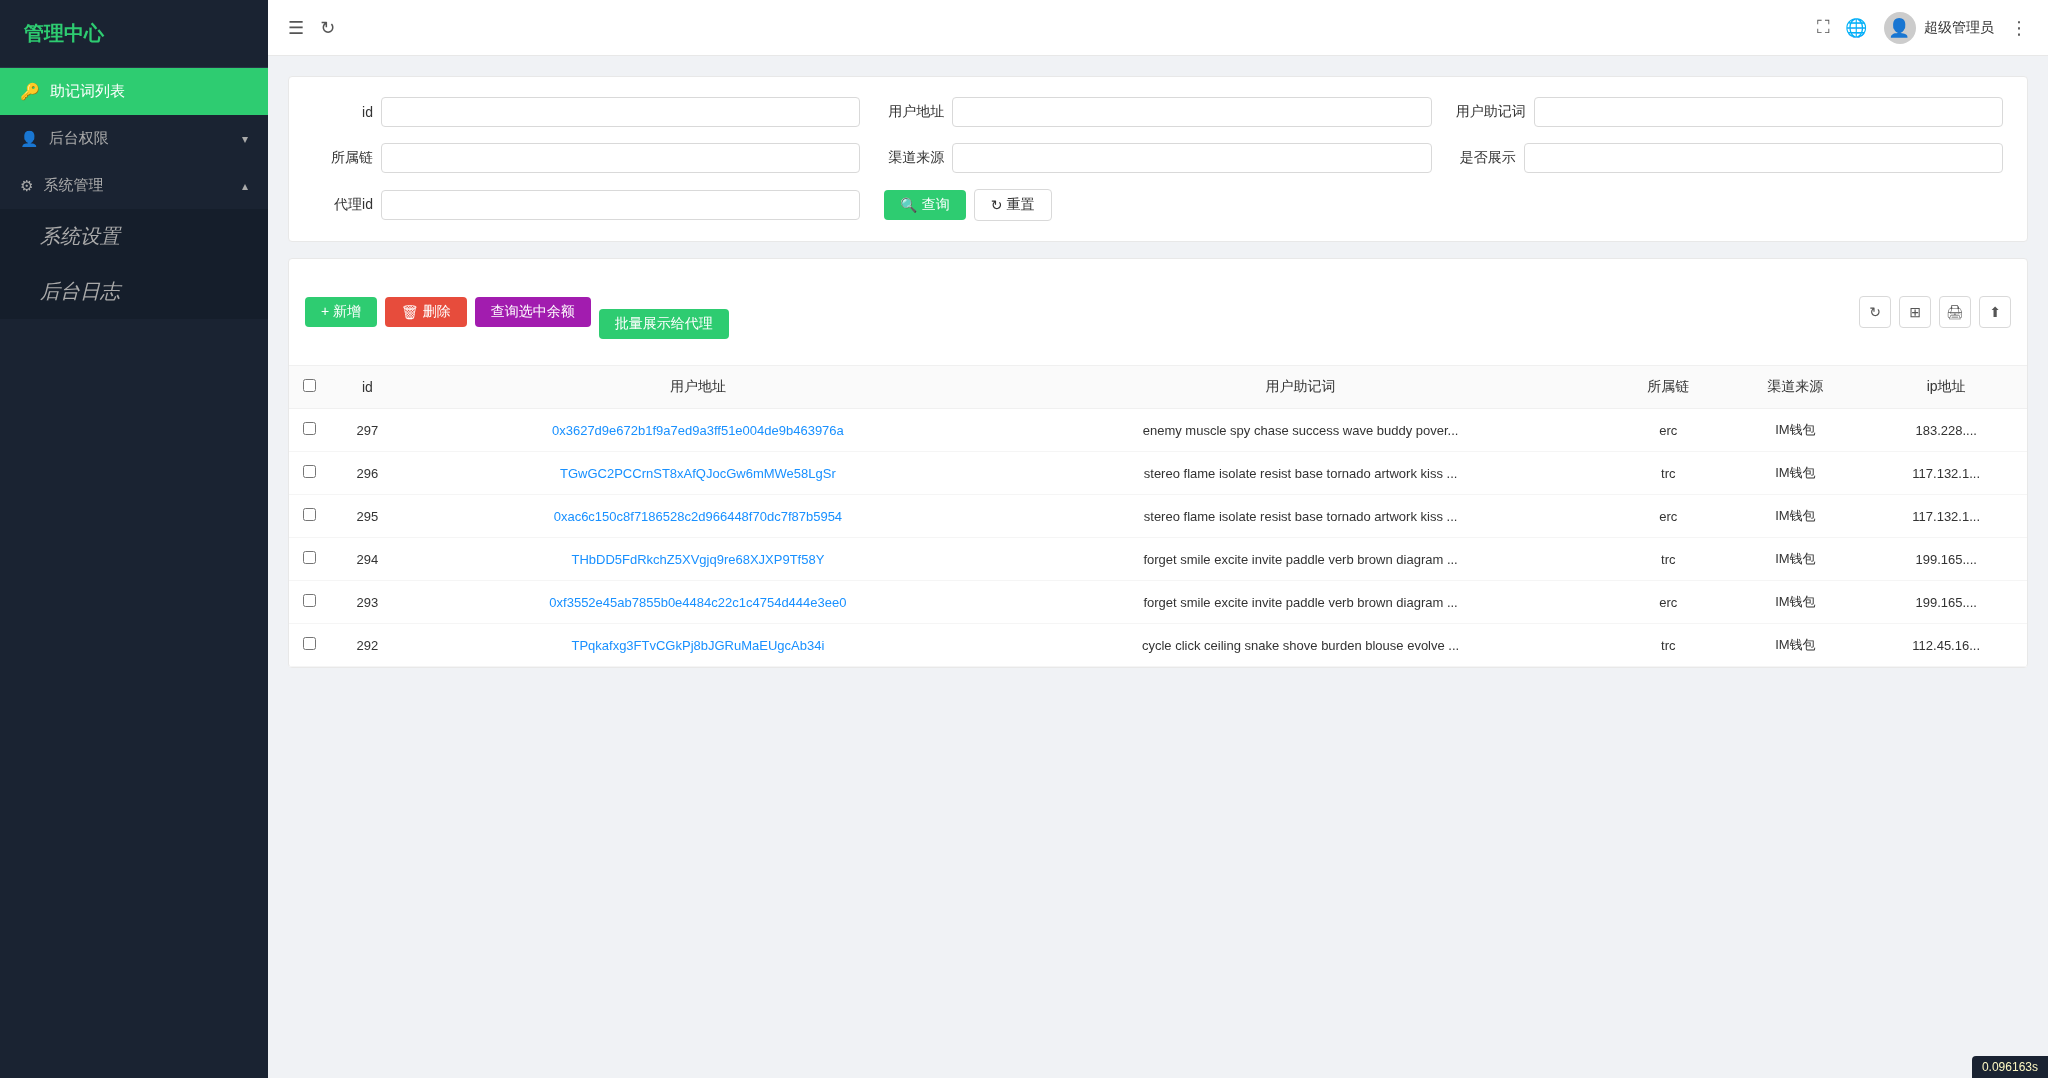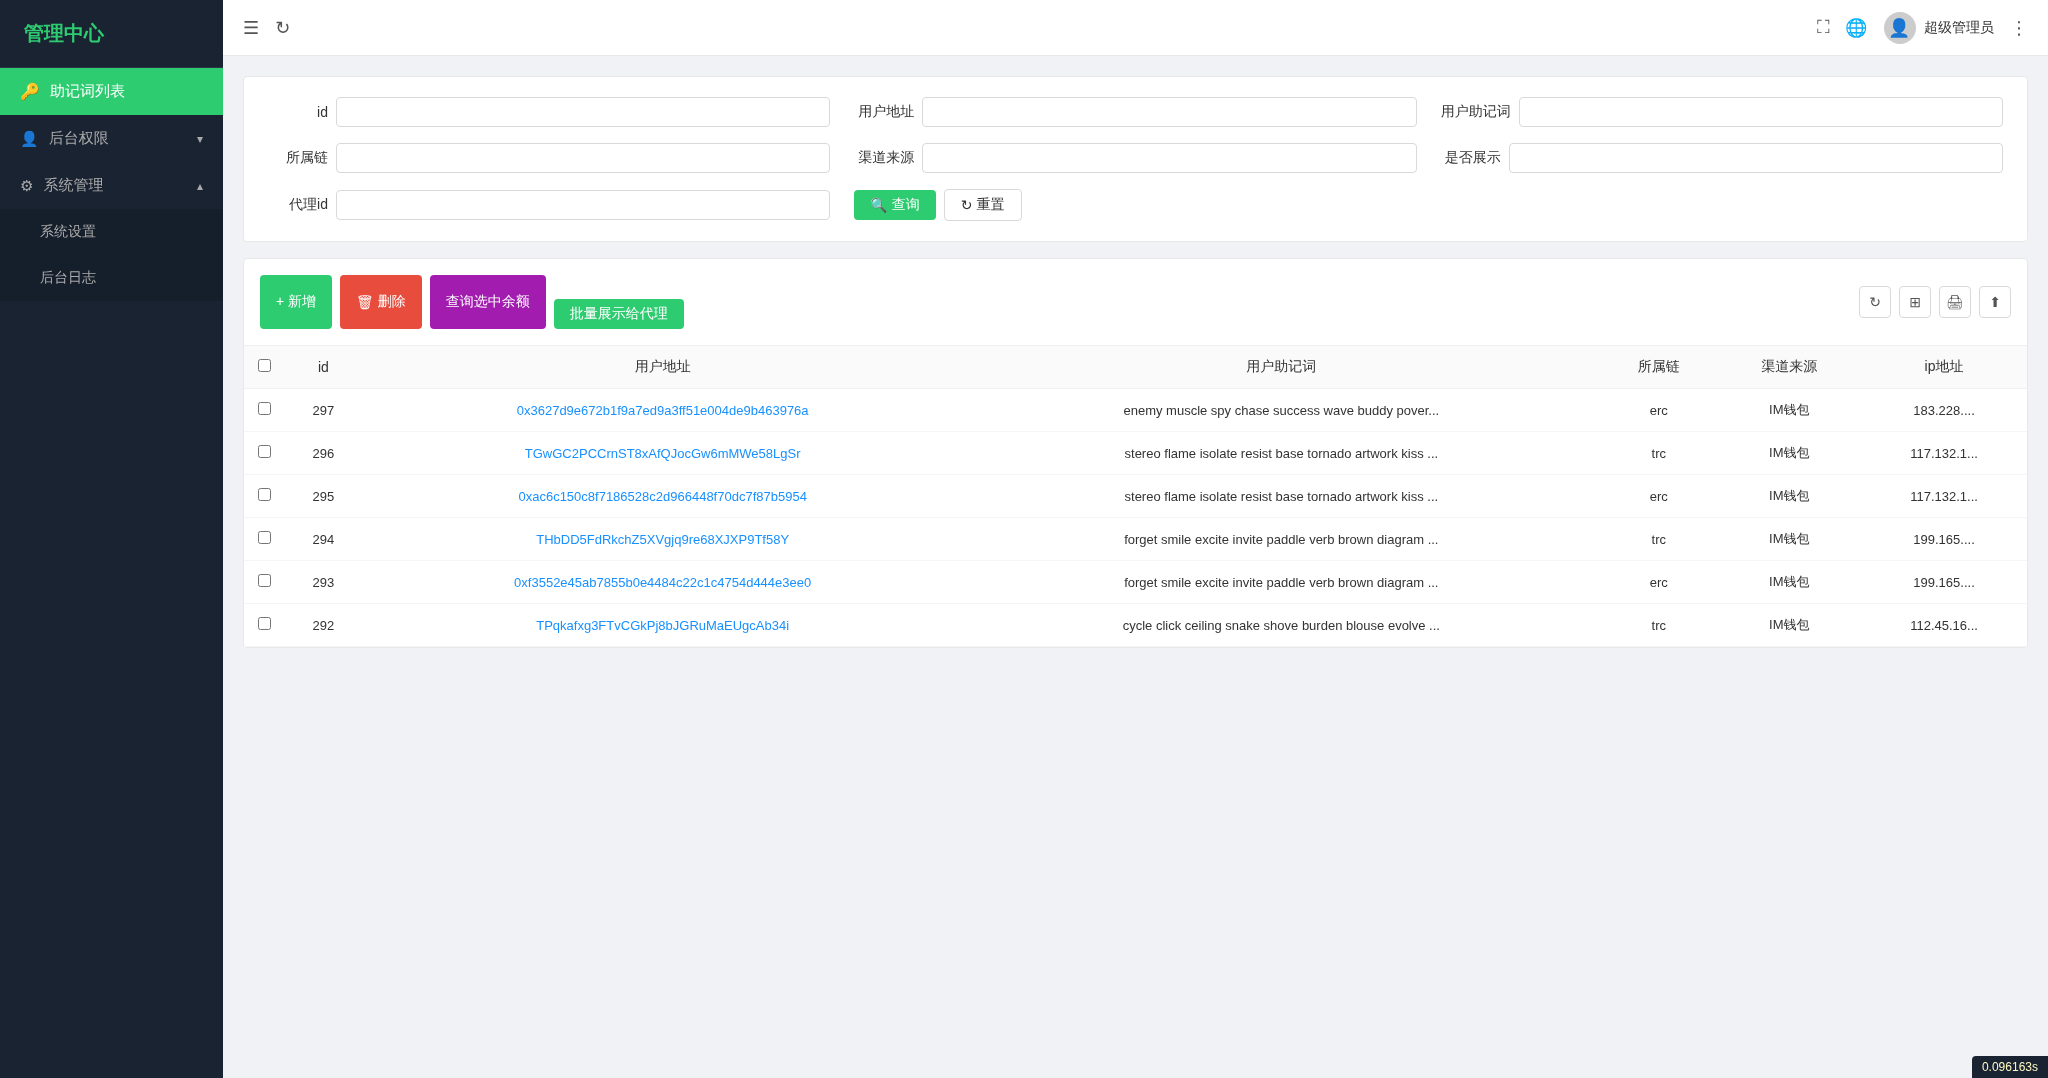--- a/index.html
+++ b/index.html
@@ -1,20 +1,20 @@
 <!DOCTYPE html>
 <html><head>
   <meta charset="utf-8">
   <style>
     * { box-sizing: border-box; margin: 0; padding: 0; }
     body { font-family: "Microsoft YaHei", Arial, sans-serif; font-size: 14px; background: #f0f2f5; display: flex; height: 100vh; overflow: hidden; }
 
     
     .sidebar {
-      width: 223px;
+      width: 268px;
       background: #1a2332;
       color: #ccc;
       flex-shrink: 0;
       display: flex;
       flex-direction: column;
     }
     .sidebar-logo {
       padding: 20px 24px;
       font-size: 20px;
       color: #2ecc71;
@@ -34,21 +34,22 @@
     .sidebar-item.active {
       background: #2ecc71;
       color: #fff;
     }
     .sidebar-item .icon { font-size: 16px; }
     .sidebar-sub {
       background: #151e2b;
     }
     .sidebar-sub .sidebar-item {
       padding-left: 40px;
-      font-size: 14px;
+      font-size: 20px;
+      font-style: italic;
     }
     .sidebar-group-header {
       display: flex;
       align-items: center;
       padding: 14px 20px;
       cursor: pointer;
       color: #aaa;
       gap: 10px;
       font-size: 15px;
     }
@@ -140,22 +141,23 @@
     .btn-warning { background: #a21caf; color: #fff; }
     .btn-info { background: #2ecc71; color: #fff; margin-top: 24px; }
 
     
     .table-section {
       background: #fff;
       border-radius: 4px;
       border: 1px solid #e8e8e8;
     }
     .table-toolbar {
-      padding: 16px 16px;
-      display: flex;
+      padding: 26px 16px;
+      display: flex;
+      align-items: center;
       gap: 8px;
       border-bottom: 1px solid #f0f0f0;
     }
     .table-toolbar-right {
       margin-left: auto;
       display: flex;
       align-items: center;
       gap: 8px;
     }
     .toolbar-icon-btn {

